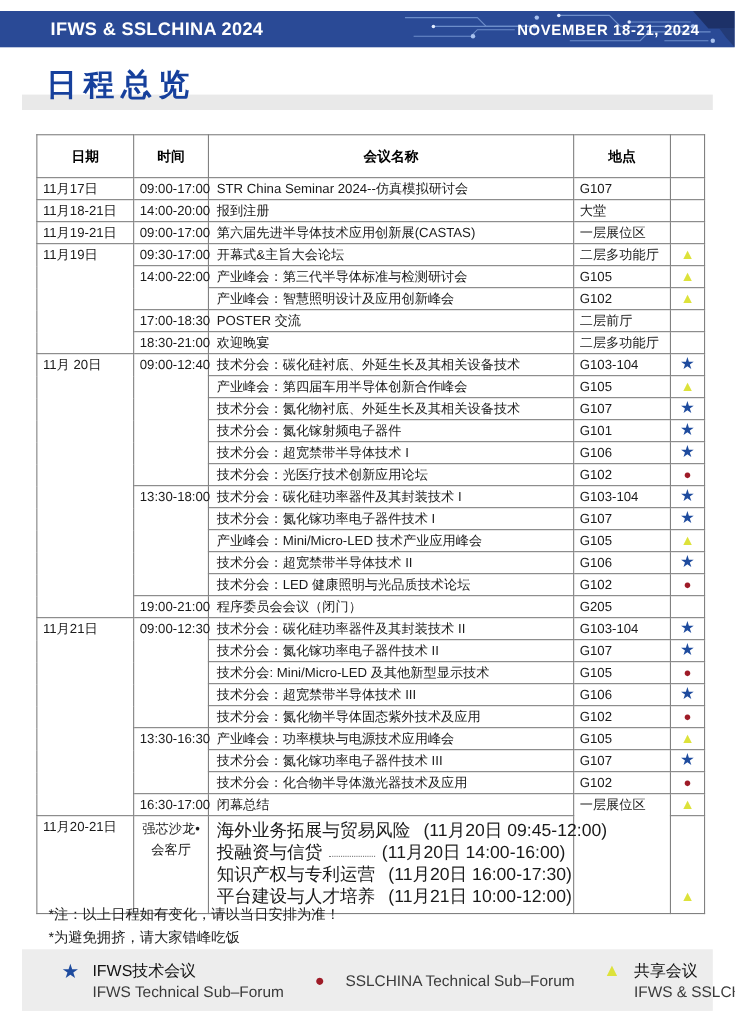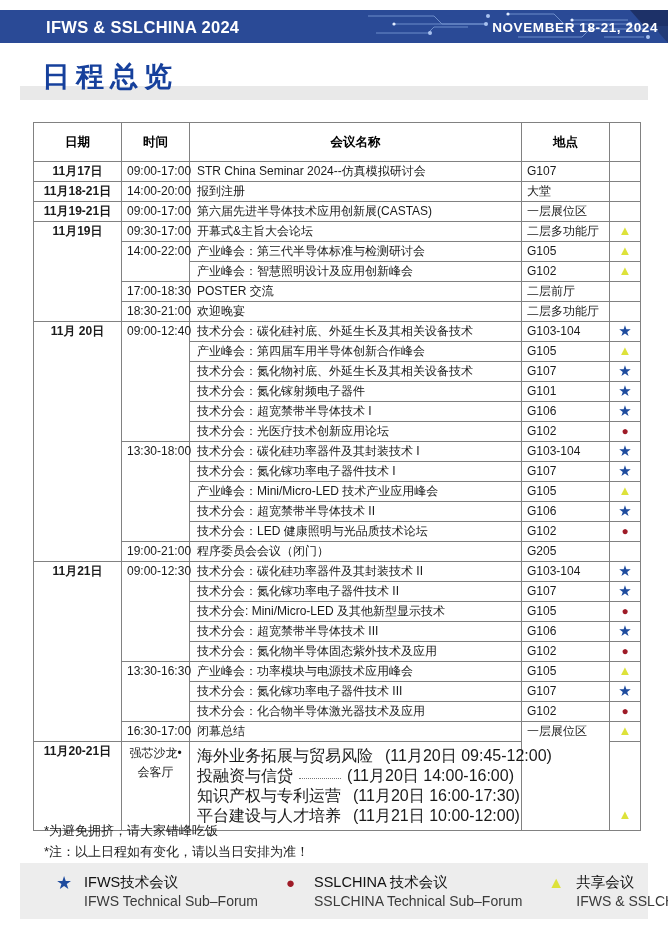--- a/index.html
+++ b/index.html
@@ -5,34 +5,34 @@
   * { box-sizing: border-box; }
   html,body { margin:0; padding:0; }
   body {
     width:668px; height:939px; position:relative; overflow:hidden;
     background:#ffffff; font-family:"Liberation Sans", sans-serif; color:#1a1a1a;
   }
   
   .banner { position:absolute; top:10px; left:0; width:668px; height:33px; background:#2a4a96; }
   .banner-title { position:absolute; left:46px; top:50%; transform:translateY(-50%);
     color:#fff; font-weight:bold; font-size:16.5px; letter-spacing:.3px; white-space:nowrap; }
-  .banner-dates { position:absolute; right:10px; top:50%; transform:translateY(-50%);
+  .banner-dates { position:absolute; right:32px; top:50%; transform:translateY(-50%);
     color:#fff; font-weight:bold; font-size:13.5px; letter-spacing:.6px; white-space:nowrap; z-index:2; }
   .circuit { position:absolute; right:0; top:0; height:33px; width:300px; z-index:1; }
   
   .title-bar { position:absolute; top:86px; left:20px; width:628px; height:14px; background:#e9e9e9; }
   .page-title { position:absolute; top:58px; left:42px; margin:0; font-size:28px; font-weight:bold;
     color:#16409c; letter-spacing:6px; z-index:2; }
   
   table.schedule { position:absolute; top:122px; left:33px; width:607px; border-collapse:collapse; table-layout:fixed; }
   .schedule th, .schedule td { border:1px solid #818181; font-size:12px; padding:0 5px; line-height:1.3; }
   .schedule thead tr { height:39px; }
   .schedule tbody tr { height:20px; }
   .schedule th { font-weight:bold; font-size:12.5px; text-align:center; color:#000; }
-  td.date { text-align:center;font-weight:bold; }
+  td.date { text-align:left; }
   td.time { text-align:center; white-space:nowrap; }
   td.time.tleft { text-align:center; white-space:normal; padding:2px 4px; line-height:1.6; }
   td.name { text-align:left; padding-left:7px; overflow:hidden; white-space:nowrap; }
   td.loc  { text-align:left; }
   td.iconcell { text-align:center; padding:0; }
   td.vtop { vertical-align:top; padding-top:2px; }
   td.icon-bottom { vertical-align:bottom; padding-bottom:6px; }
   .ic { line-height:1; display:inline-block; }
   .ic-star { font-size:15px; }
   .ic-circle { font-size:12px; }
@@ -298,33 +298,32 @@
             <span class="forum-dots"></span>
             <span class="forum-time">(11月21日 10:00-12:00)</span>
           </div>
         </td>
         <td class="iconcell icon-bottom"><span class="ic ic-triangle" style="color: rgb(221, 226, 58);">▲</span></td>
       </tr>
     </tbody>
 </table>
 
 <div class="notes">
+  <div>*注：以上日程如有变化，请以当日安排为准！</div>
   <div>*为避免拥挤，请大家错峰吃饭</div>
-  <div>*注：以上日程如有变化，请以当日安排为准！</div>
 </div>
 
 <div class="legend" id="legend-box">
     <div class="legend-item li-1">
       <span class="ic ic-star legend-icon" style="color: rgb(30, 75, 158); font-size: 18px;">★</span>
       <span class="legend-zh">IFWS技术会议</span>
       <span class="legend-en">IFWS Technical Sub–Forum</span>
     </div>
     <div class="legend-item li-2">
       <span class="ic ic-circle legend-icon" style="color: rgb(158, 27, 39); font-size: 15px;">●</span>
-      <span class="legend-zh">SSLCHINA 技术会议</span>
       <span class="legend-en">SSLCHINA Technical Sub–Forum</span>
     </div>
     <div class="legend-item li-3">
       <span class="ic ic-triangle legend-icon" style="color: rgb(221, 226, 58); font-size: 16px;">▲</span>
       <span class="legend-zh">共享会议</span>
       <span class="legend-en">IFWS &amp; SSLCHINA</span>
     </div>
   </div>
 
 </body></html>

